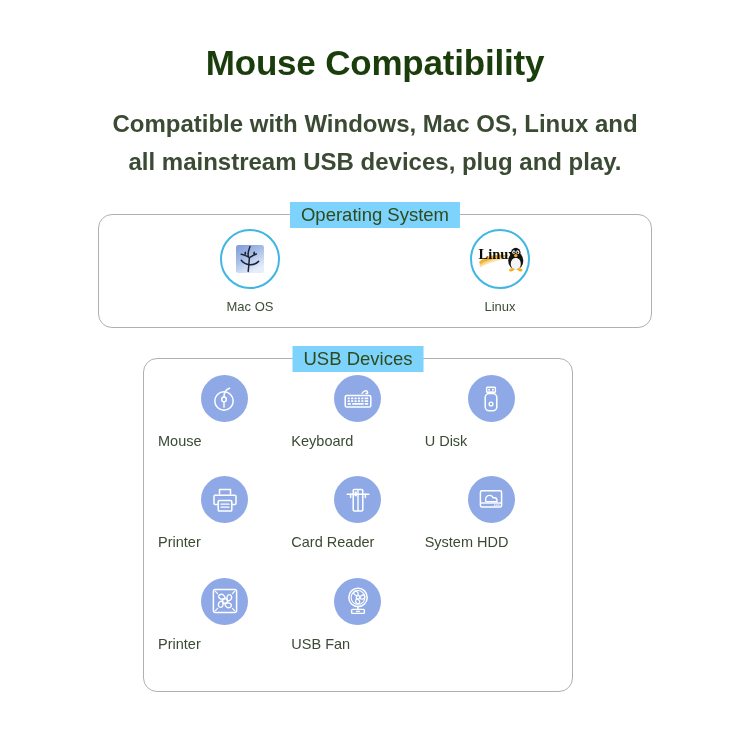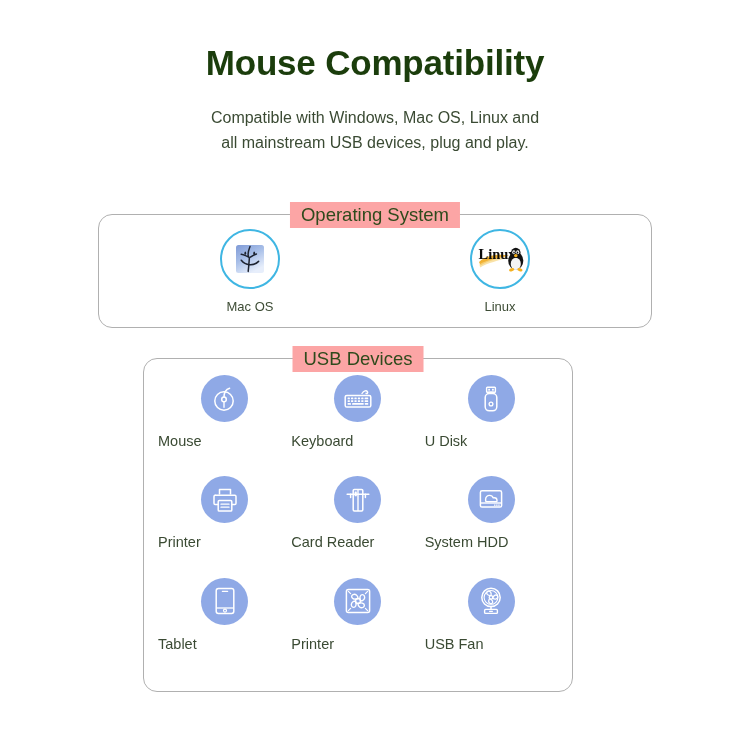--- a/index.html
+++ b/index.html
@@ -31,41 +31,41 @@
   .title {
     font-size: 35px;
     font-weight: bold;
     color: #1b3d0c;
     letter-spacing: -0.2px;
     line-height: 1.1;
     margin: 0;
   }
   .subtitle {
     margin: 22px 0 0 0;
-    font-size: 16px;
+    font-size: 24px;
     line-height: 1.62;
     color: #3a4a33;
-    font-weight: 400;
+    font-weight: 700;
   }
   .subtitle .sub-line { display: block; }
 
   
   .panel {
     position: absolute;
     border: 1.3px solid #b0b0b0;
     border-radius: 14px;
     box-sizing: border-box;
     background: #fff;
   }
   .panel-legend {
     position: absolute;
     top: -13px;
     left: 50%;
     transform: translateX(-50%);
-    background: #fca5a5;
+    background: #7dd3fc;
     padding: 0 11px;
     font-size: 18.5px;
     color: #2f4a1c;
     white-space: nowrap;
     line-height: 1.4;
   }
 
   #os-panel {
     left: 98px;
     top: 214px;
@@ -315,33 +315,20 @@
                 <rect x="18" y="18.4" width="1.5" height="1.3" rx="0.3"></rect>
                 <rect x="20.1" y="18.4" width="1.5" height="1.3" rx="0.3"></rect>
                 <rect x="22.2" y="18.4" width="1.5" height="1.3" rx="0.3"></rect>
               </g>
             </svg>
           </span>
         </div>
         <div class="usb-label">System HDD</div>
       </div>
 
-      <div class="usb-item">
-        <div class="usb-circle">
-          <span>
-            <svg width="26" height="30" viewBox="0 0 26 30">
-              <rect x="4.2" y="2.6" width="17.6" height="24.8" rx="2.2" fill="none" stroke="#fff" stroke-width="1.5"></rect>
-              <path d="M10.4 5.4 L15.6 5.4" stroke="#fff" stroke-width="1.3" stroke-linecap="round"></path>
-              <path d="M4.2 22 L21.8 22" stroke="#fff" stroke-width="1.3"></path>
-              <circle cx="13" cy="24.6" r="1.5" fill="none" stroke="#fff" stroke-width="1.2"></circle>
-            </svg>
-          </span>
-        </div>
-        <div class="usb-label">Tablet</div>
-      </div>
 
       <div class="usb-item">
         <div class="usb-circle">
           <span>
             <svg width="30" height="30" viewBox="0 0 30 30">
               <rect x="3.4" y="3.4" width="23.2" height="23.2" rx="2" fill="none" stroke="#fff" stroke-width="1.5"></rect>
               <circle cx="15" cy="15" r="2.5" fill="none" stroke="#fff" stroke-width="1.4"></circle>
               <g fill="none" stroke="#fff" stroke-width="1.4" stroke-linecap="round">
                 <path d="M15 12.5 C15 9.4 12.4 7.6 10 8.6 C8.2 9.4 8.2 11.8 10 12.7 C11.3 13.4 13 13.2 15 12.5 Z"></path>
                 <path d="M17.5 15 C20.6 15 22.4 12.4 21.4 10 C20.6 8.2 18.2 8.2 17.3 10 C16.6 11.3 16.8 13 17.5 15 Z"></path>

